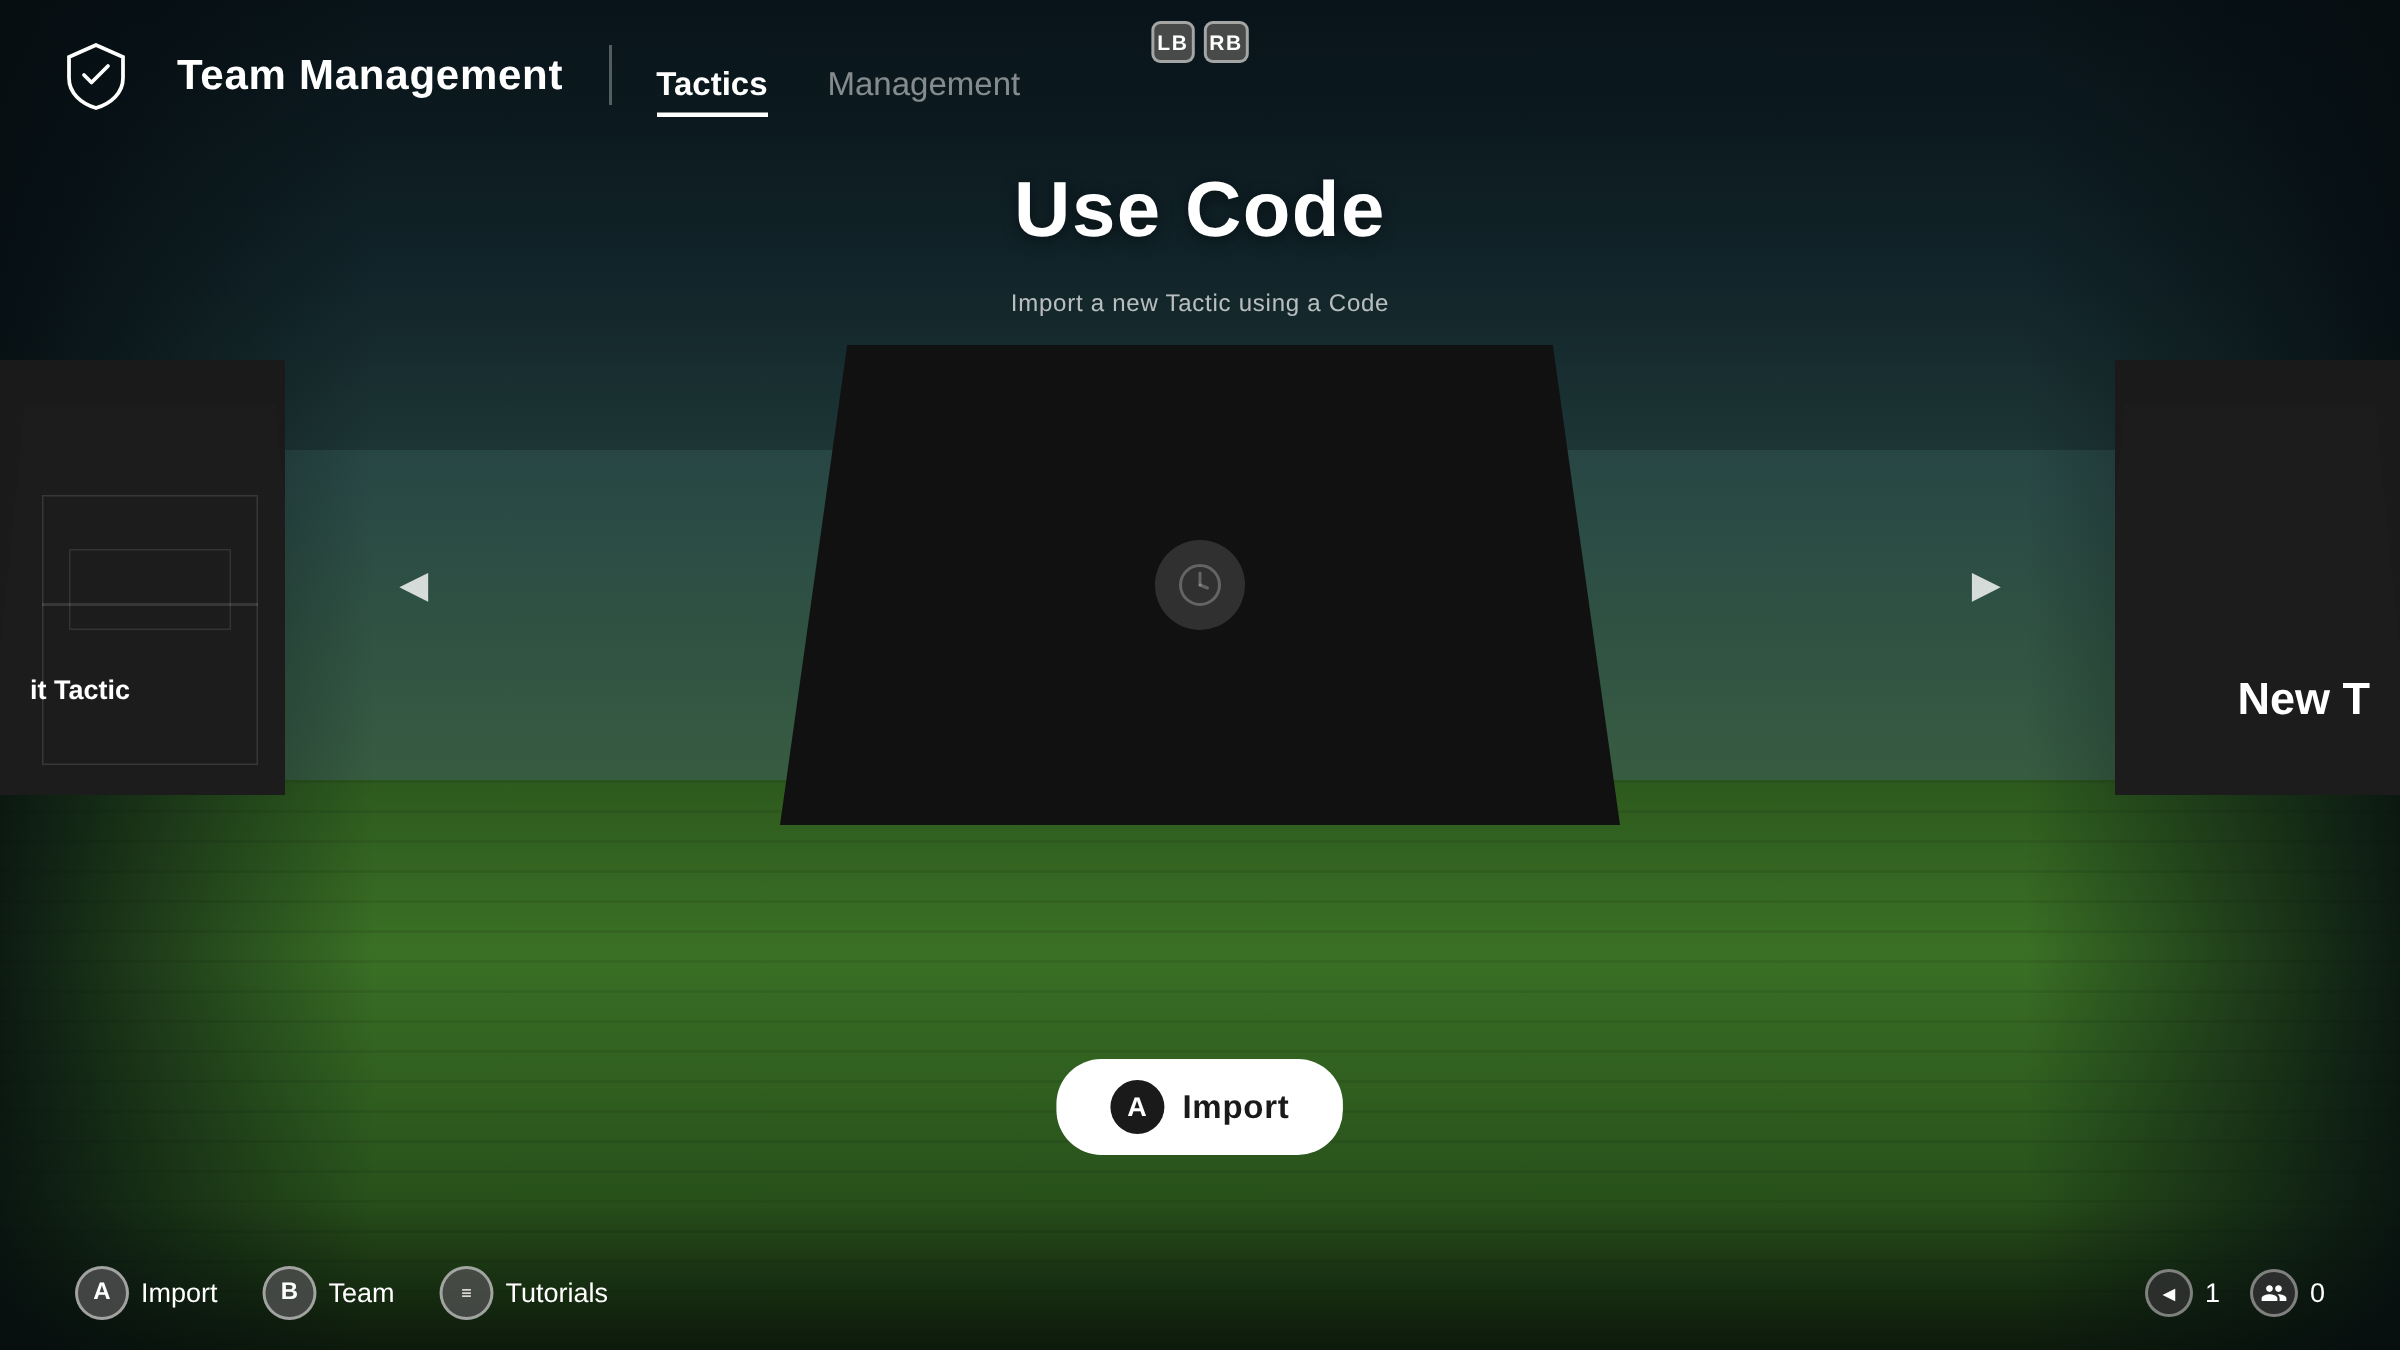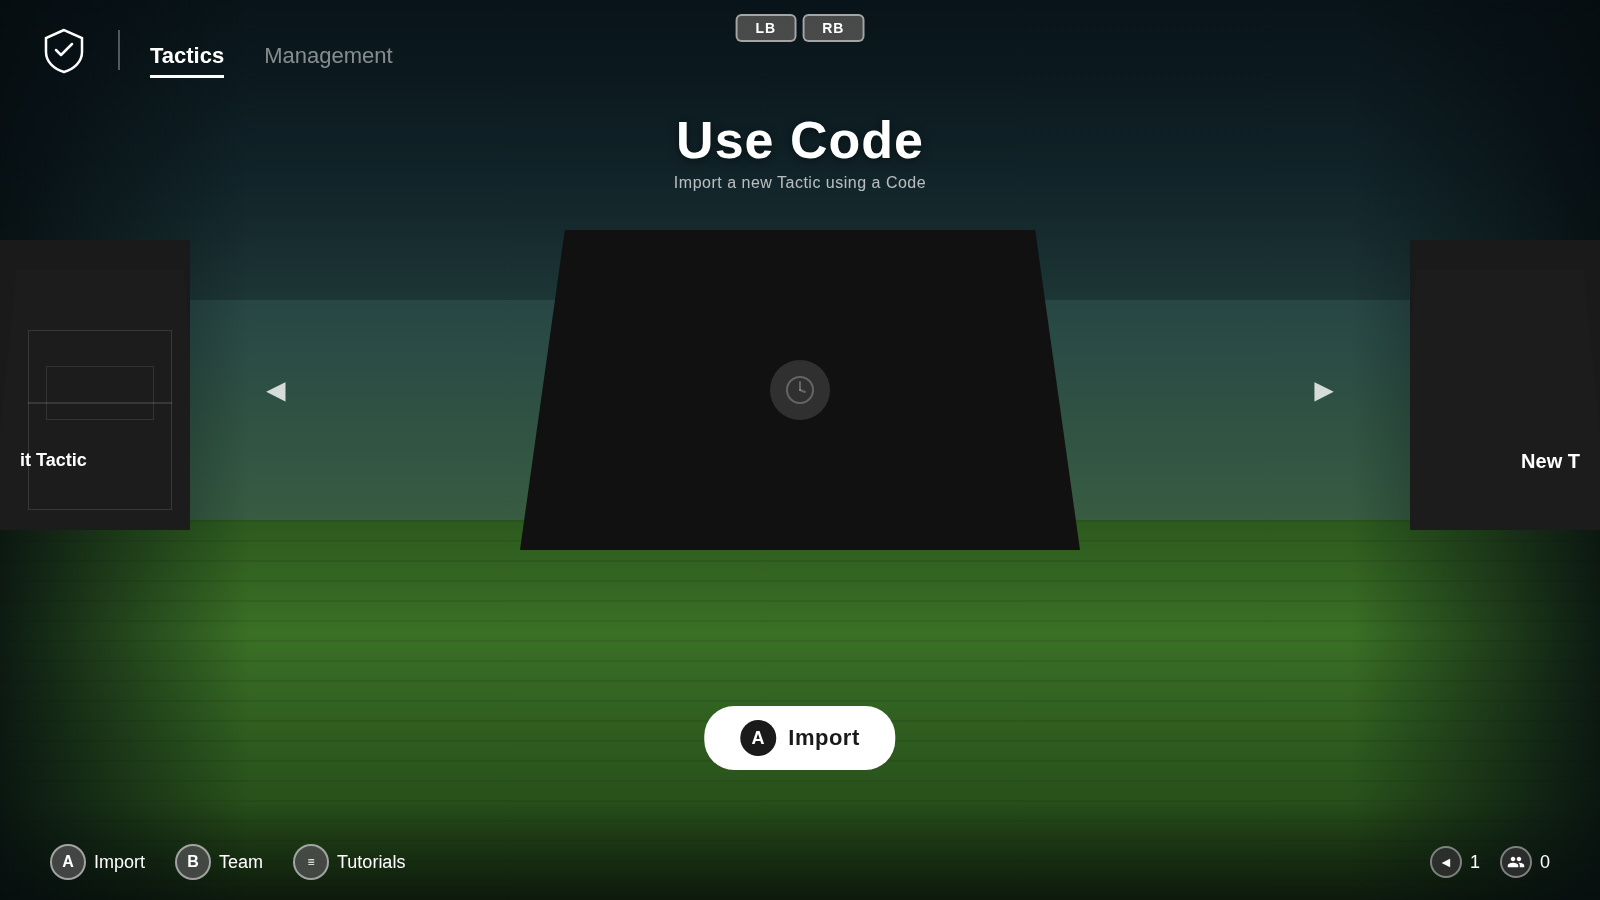--- a/index.html
+++ b/index.html
@@ -142,21 +142,21 @@
       display: flex;
       gap: 6px;
       z-index: 10;
     }
 
     .ctrl-btn {
       background: rgba(80,80,80,0.9);
       color: white;
       border: 2px solid rgba(255,255,255,0.5);
       border-radius: 6px;
-      padding: 4px 18px;
+      padding: 4px 2px;
       font-size: 14px;
       font-weight: 700;
       letter-spacing: 1px;
     }
 
     
     .page-title-area {
       position: absolute;
       top: 110px;
       left: 0; right: 0;
@@ -168,21 +168,21 @@
       color: white;
       font-size: 52px;
       font-weight: 700;
       letter-spacing: 1px;
       text-shadow: 0 2px 10px rgba(0,0,0,0.5);
     }
 
     .page-subtitle {
       color: rgba(255,255,255,0.7);
       font-size: 16px;
-      margin-top: 4px;
+      margin-top: 24px;
       letter-spacing: 0.5px;
     }
 
     
     .cards-area {
       position: absolute;
       top: 220px;
       left: 0; right: 0;
       height: 340px;
       display: flex;
@@ -270,21 +270,21 @@
       font-weight: 600;
       z-index: 10;
       white-space: nowrap;
     }
 
     .side-label-right {
       position: absolute;
       right: 20px;
       top: 230px;
       color: white;
-      font-size: 20px;
+      font-size: 30px;
       font-weight: 600;
       z-index: 10;
       white-space: nowrap;
     }
 
     
     .nav-arrow {
       position: absolute;
       top: 50%;
       transform: translateY(-50%);
@@ -460,20 +460,21 @@
   <div class="ctrl-btn">RB</div>
 </div>
 
 <div class="header">
   <div class="header-logo">
     <svg class="shield-icon" viewBox="0 0 48 48" fill="none" xmlns="http://www.w3.org/2000/svg">
       <path d="M24 4L6 12V26C6 36 14 43 24 46C34 43 42 36 42 26V12L24 4Z" stroke="white" stroke-width="2.5" fill="none"></path>
       <path d="M16 24L21 29L32 18" stroke="white" stroke-width="2.5" stroke-linecap="round" stroke-linejoin="round"></path>
     </svg>
   </div>
+  <div class="header-title">Team Management</div>
   <div class="header-divider"></div>
   <nav class="nav-tabs">
     <div class="nav-tab active">Tactics</div>
     <div class="nav-tab inactive">Management</div>
   </nav>
 </div>
 
 <div class="page-title-area">
   <div class="page-title">Use Code</div>
   <div class="page-subtitle">Import a new Tactic using a Code</div>

